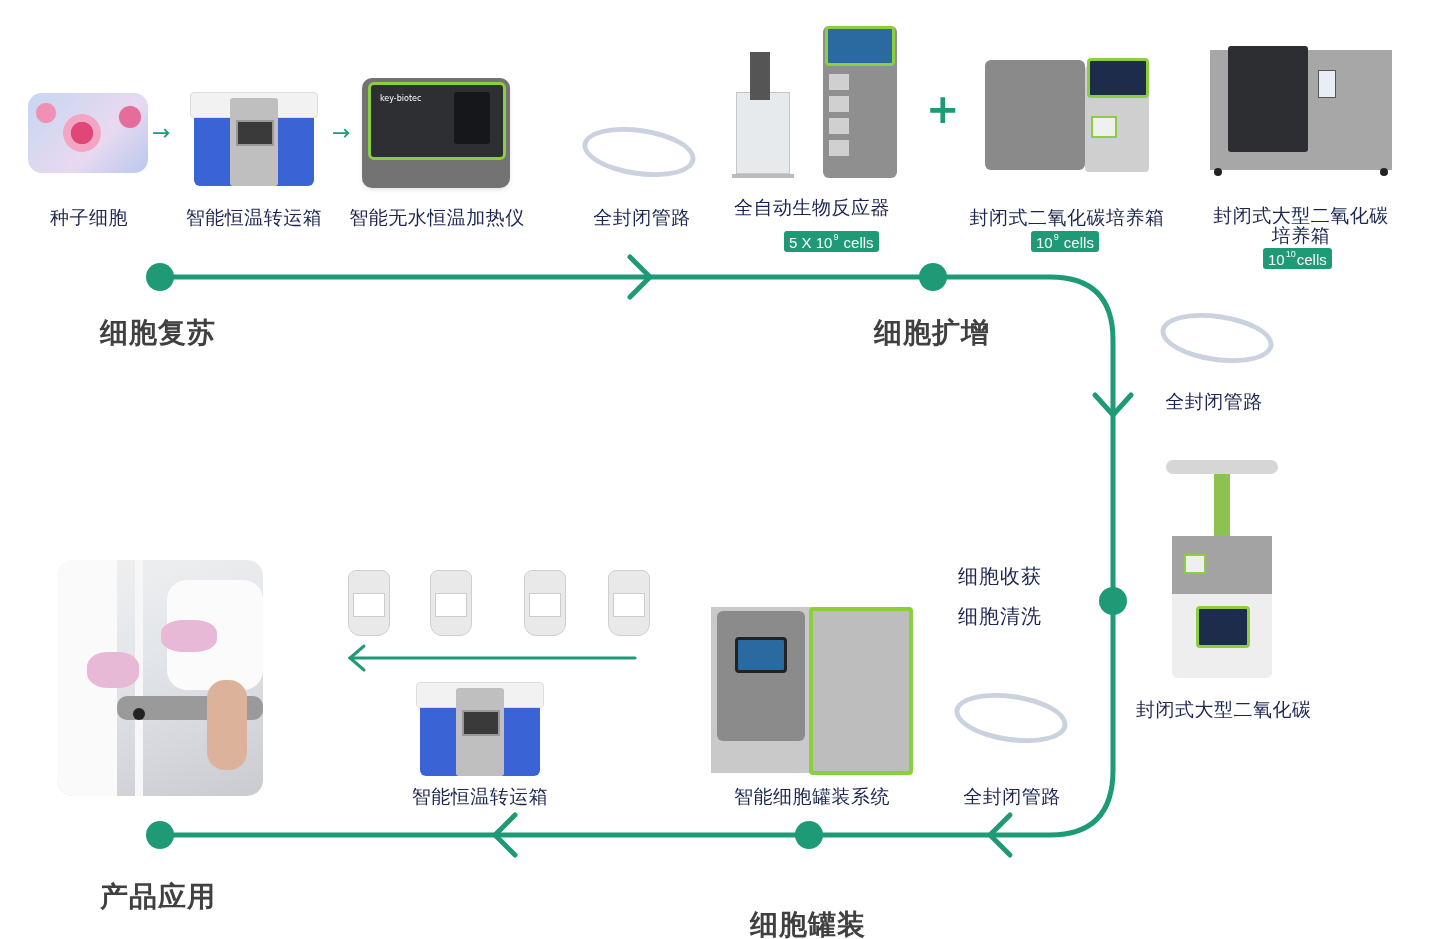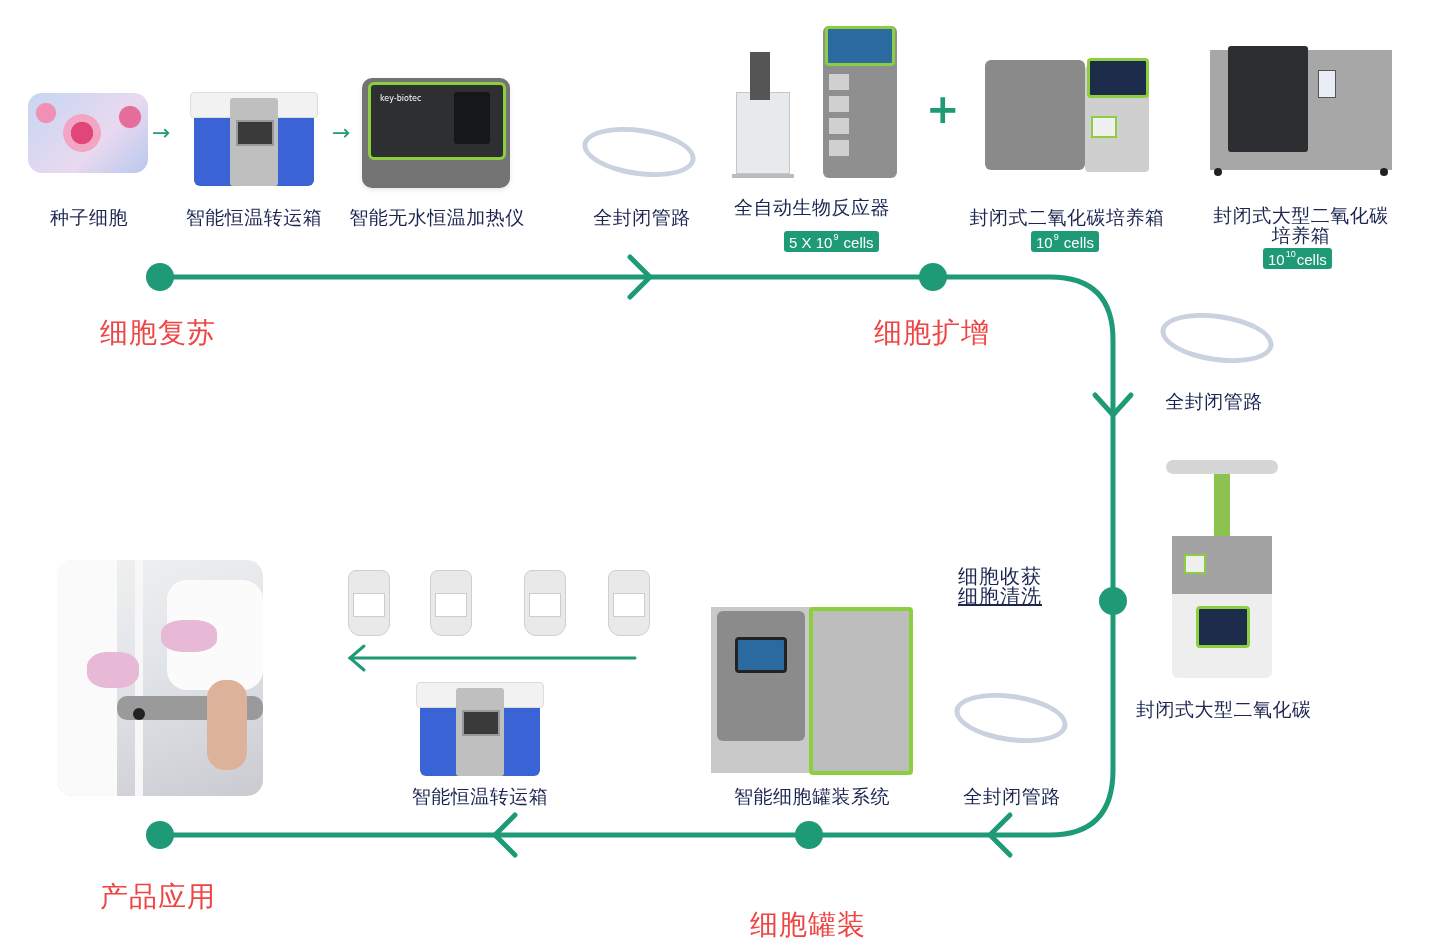--- a/index.html
+++ b/index.html
@@ -1,20 +1,20 @@
 <!DOCTYPE html>
 <html><head>
 <meta charset="utf-8">
 <style>
   html, body { margin: 0; padding: 0; background: #ffffff; }
   body { width: 1441px; height: 939px; position: relative; overflow: hidden;
          font-family: "DejaVu Sans", "Liberation Sans", sans-serif; color: #1b2550; }
   .abs { position: absolute; }
   .label { position: absolute; font-size: 19px; color: #1b2550; white-space: nowrap; text-align: center; letter-spacing: 0.5px; }
-  .stage { position: absolute; font-size: 28px; font-weight: normal; color: #ef4444; white-space: nowrap; letter-spacing: 1px; }
+  .stage { position: absolute; font-size: 28px; font-weight: bold; color: #404040; white-space: nowrap; letter-spacing: 1px; }
   .stage2 { position: absolute; font-size: 20px; color: #1b2550; white-space: nowrap; line-height: 40px; letter-spacing: 1px; }
   .badge { position: absolute; background: #1f9a77; color: #fff; font-size: 15px; border-radius: 3px; padding: 1px 5px; white-space: nowrap; font-family: "Liberation Sans", sans-serif; }
   .badge sup { font-size: 9px; vertical-align: 8px; margin: 0 1px; }
   svg.flow { position: absolute; left: 0; top: 0; }
   .arrow-small { position: absolute; color: #1f9a77; font-size: 22px; }
   .plus { position: absolute; color: #1f9a77; font-size: 40px; font-weight: bold; }
 
   
   .img { position: absolute; }
   .cells-img { border-radius: 14px; background: radial-gradient(circle at 45% 50%, #e0467a 0 14%, #f3a6c4 15% 24%, transparent 25%),
@@ -120,21 +120,21 @@
 <div class="badge" style="left:1031px;top:231px;">
   <span>10</span><sup>9</sup><span> cells</span>
 </div>
 <div class="badge" style="left:1263px;top:248px;">
   <span>10</span><sup>10</sup><span>cells</span>
 </div>
 
 <div class="stage" style="left:100px;top:314px;">细胞复苏</div>
 <div class="stage" style="left:874px;top:314px;">细胞扩增</div>
 <div class="stage2" style="left:958px;top:556px;">细胞收获</div>
-<div class="stage2" style="left:958px;top:576px;text-decoration:underline;">细胞清洗</div>
+<div class="stage2" style="left:958px;top:596px;">细胞清洗</div>
 <div class="stage" style="left:750px;top:878px;margin-top:28px;">细胞罐装</div>
 <div class="stage" style="left:100px;top:878px;">产品应用</div>
 
 <div class="img tube" style="left:1160px;top:314px;width:104px;height:38px;transform:rotate(8deg);"></div>
 <div class="label" style="left:1156px;top:389px;width:116px;">全封闭管路</div>
 
 <div class="img" style="left:1162px;top:460px;width:120px;height:226px;">
   <div class="abs" style="left:4px;top:0;width:112px;height:14px;background:#d6d6d6;border-radius:7px;"></div>
   <div class="abs" style="left:52px;top:14px;width:16px;height:62px;background:#8cc350;"></div>
   <div class="abs" style="left:10px;top:76px;width:100px;height:58px;background:#a3a3a3;"></div>

